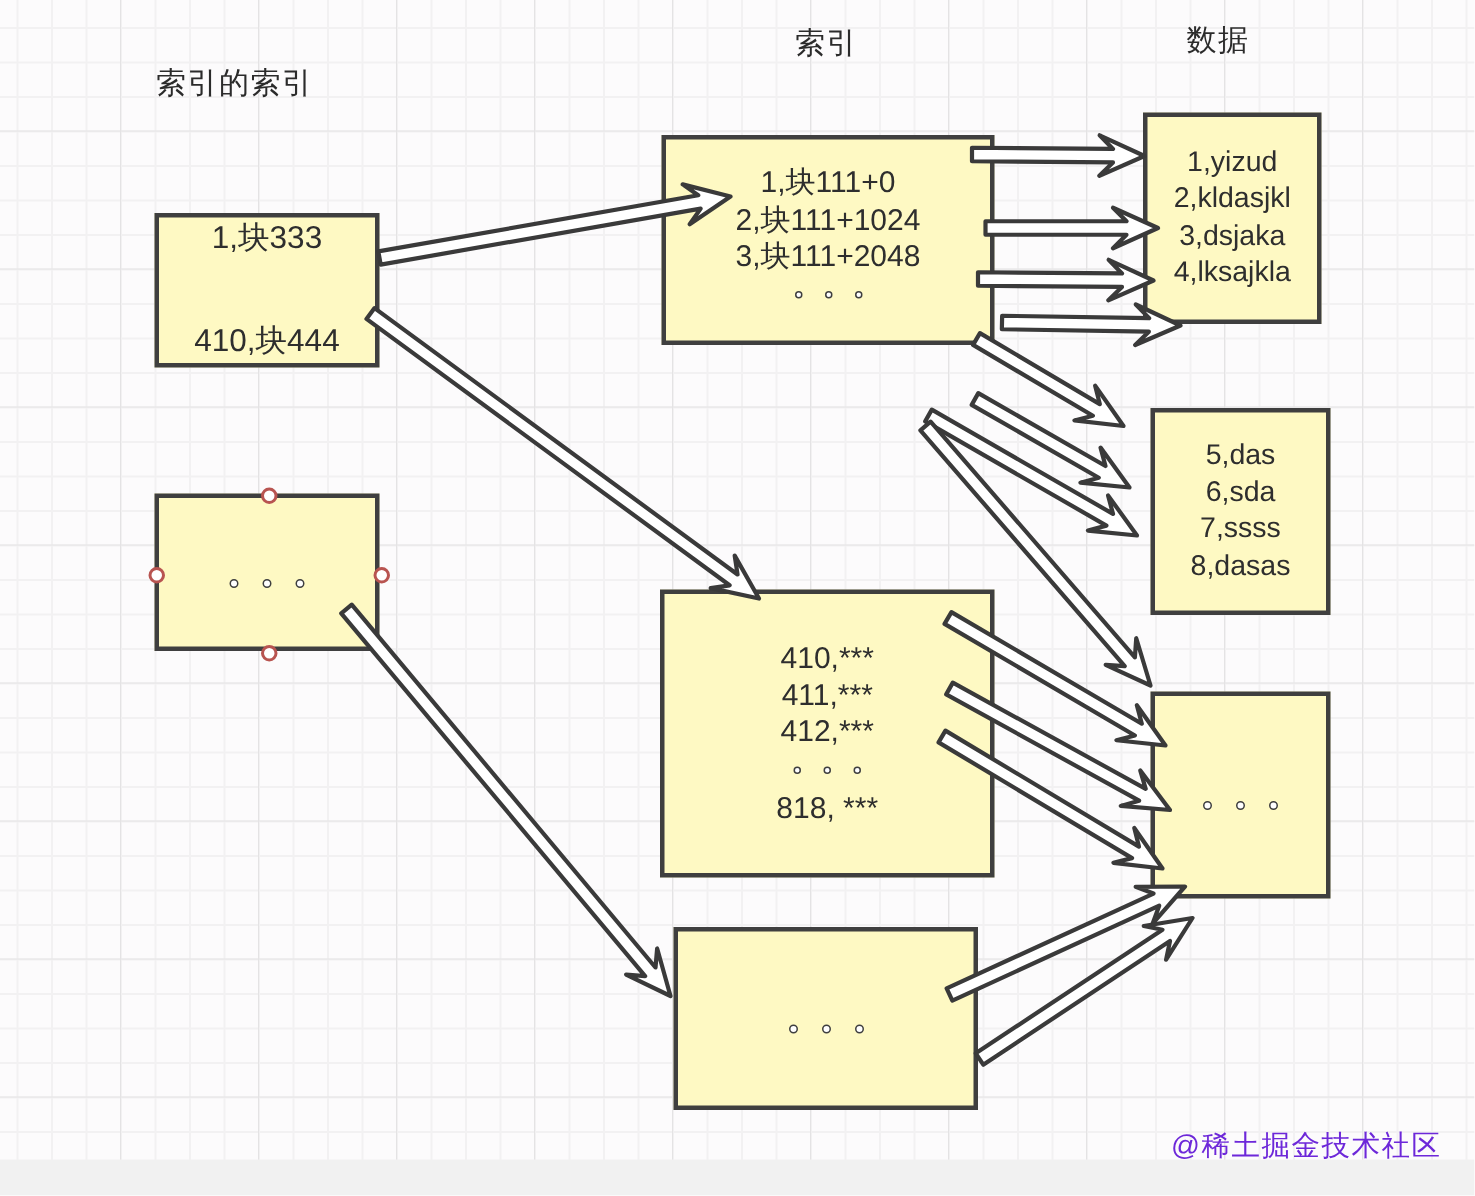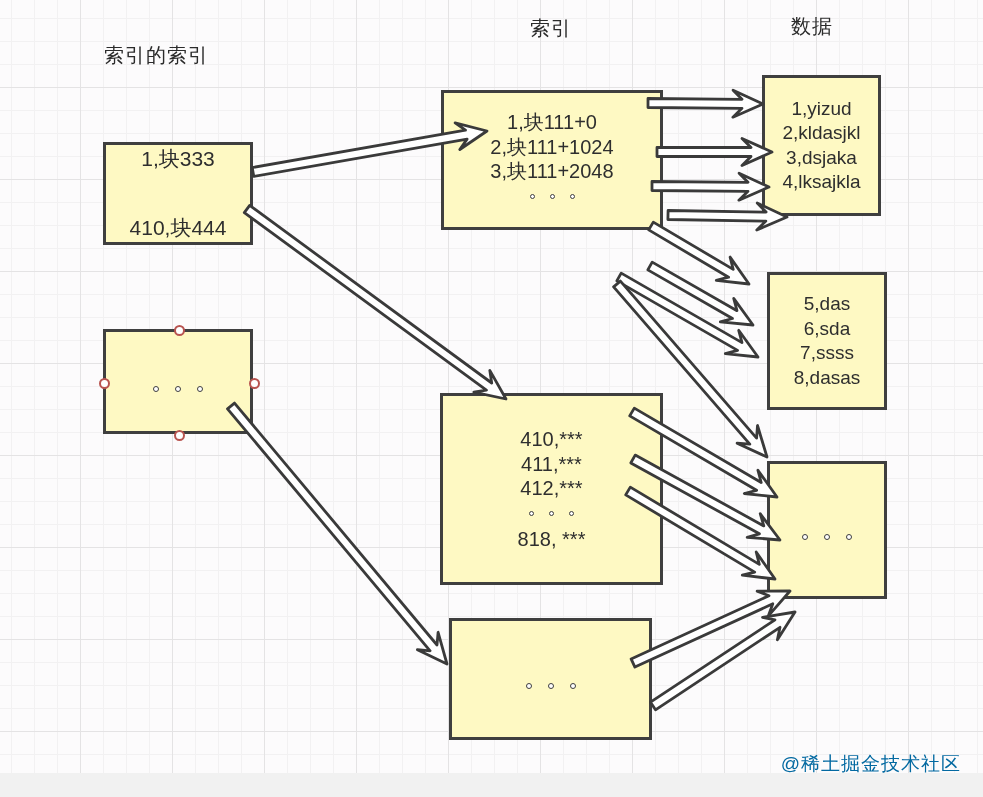--- a/index.html
+++ b/index.html
@@ -35,21 +35,21 @@
   .box.dots-only .dots-row{transform:translateY(7px);gap:16px;}
   .box.dots-only .dot{width:6px;height:6px;}
   .handle{
     position:absolute;width:11px;height:11px;border-radius:50%;
     background:#fff;border:2px solid #b85450;box-sizing:border-box;z-index:5;
   }
   svg.arrow-layer{position:absolute;left:0;top:0;z-index:4;pointer-events:none;}
   .arrow{fill:#ffffff;stroke:#3a3a3a;stroke-width:2.8;stroke-linejoin:round;}
   .footer-bar{position:absolute;left:0;bottom:0;width:983px;height:24px;
     background:#f1f1f1;}
-  .watermark{position:absolute;right:22px;top:751px;color:#0369a1;
+  .watermark{position:absolute;right:22px;top:751px;color:#6d28d9;
     font-size:19px;letter-spacing:1px;z-index:6;}
 </style>
 </head>
 <body>
 
 <div class="stage">
   <div class="grid-layer"></div>
   <div id="shapes">
       <div class="label" style="left: 104px; top: 42px;">索引的索引</div>
       <div class="label" style="left: 530px; top: 15px;">索引</div>

